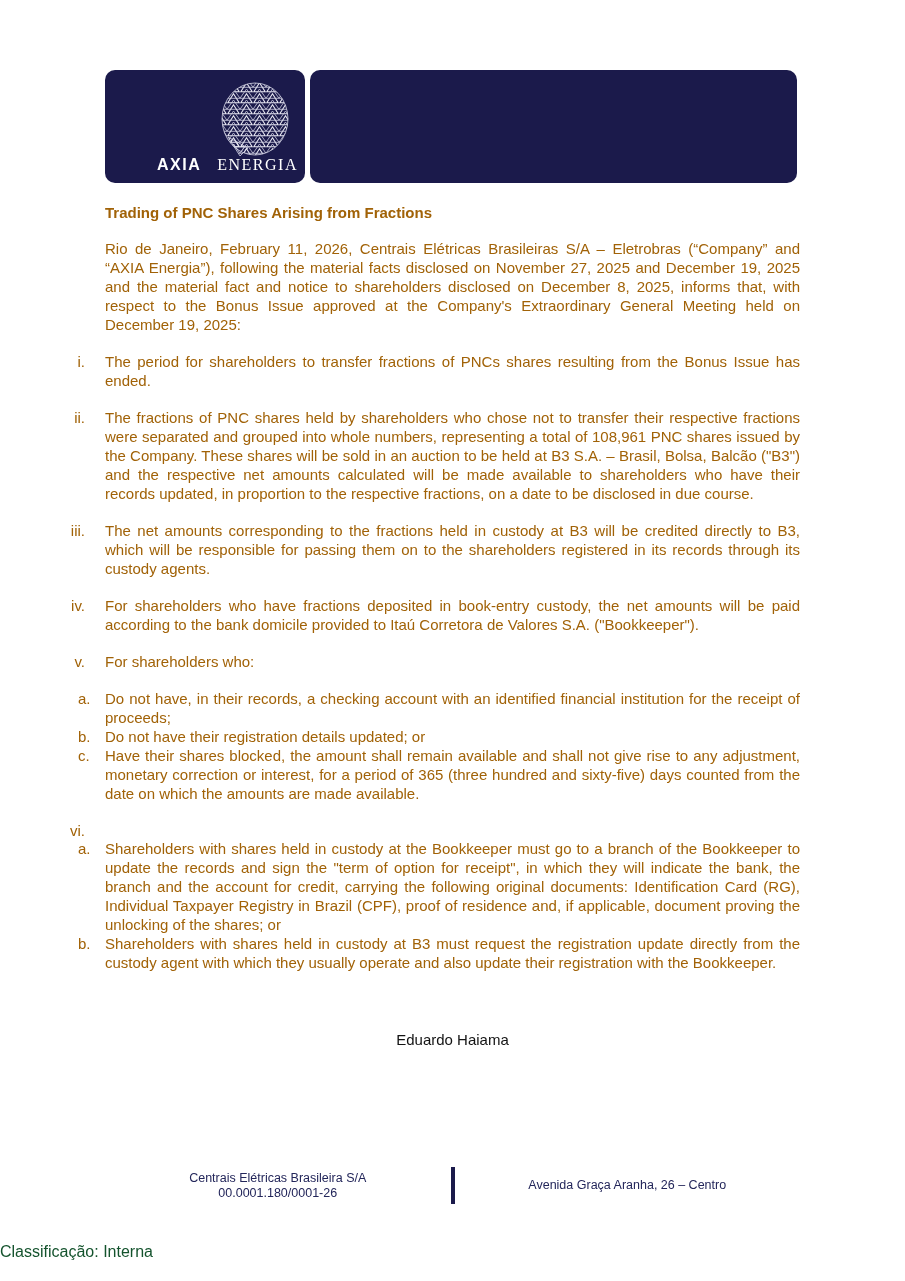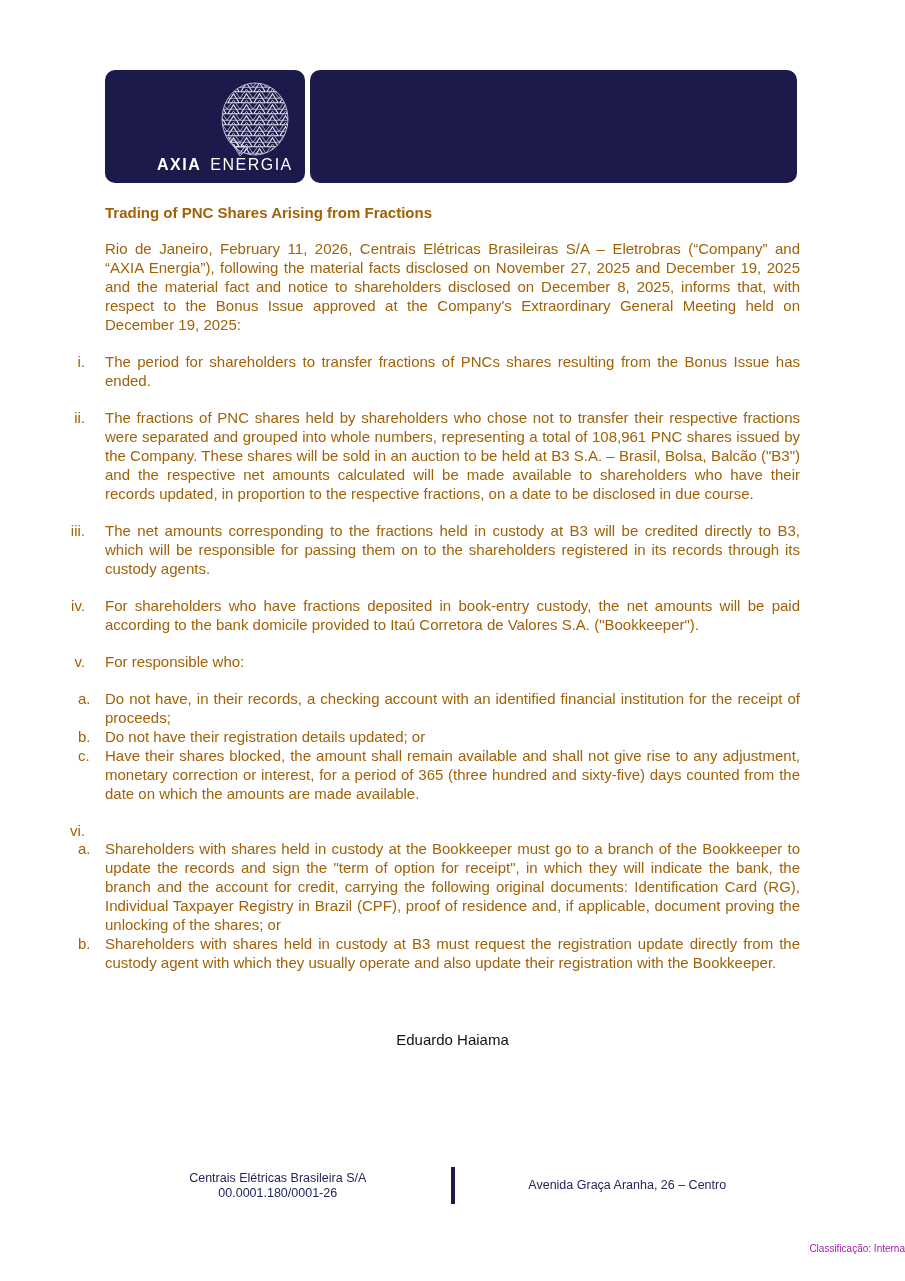--- a/index.html
+++ b/index.html
@@ -37,21 +37,21 @@
   .sphere { position: absolute; top: 12px; right: 13px; }
   .brand {
     position: absolute;
     left: 52px; bottom: 9px;
     color: #ffffff;
     font-size: 16px;
     letter-spacing: 1.5px;
     white-space: nowrap;
   }
   .brand .bold { font-weight: bold; }
-  .brand .light { font-weight: normal; margin-left: 9px; }
+  .brand .light { font-weight: normal; margin-left: 16px; font-family: Liberation Serif, serif; }
   
   .content {
     position: absolute;
     left: 105px; top: 203px;
     width: 695px;
     font-size: 15px;
     line-height: 19px;
     color: #a16207;
   }
   .doc-title { font-weight: bold; margin-bottom: 17px; }
@@ -99,23 +99,23 @@
   .footer .col { flex: 1; text-align: center; }
   .footer .divider {
     flex: none;
     width: 4px; height: 37px;
     background: #1b1a4b;
   }
   .classification {
     position: absolute;
     left: 0; top: 1243px;
     width: 100%;
-    text-align: right;
-    color: #a21caf;
-    font-size: 10px;
+    text-align: left;
+    color: #14532d;
+    font-size: 16px;
   }
 </style>
 </head>
 <body>
 
 <div class="page">
 
   <div class="header">
     <div class="logo-box">
       <span class="sphere">
@@ -158,21 +158,21 @@
     </div>
 
     <div class="item">
       <div class="marker">iv.</div>
       <div class="itext">For shareholders who have fractions deposited in book-entry custody, the net amounts will be paid according to the bank domicile provided to Itaú Corretora de Valores S.A. ("Bookkeeper").</div>
     </div>
 
     <div class="item">
       <div class="marker">v.</div>
       <div class="itext">
-        <span>For responsible who:</span>
+        <span>For shareholders who:</span>
         <div class="sublist">
           <div class="subitem">
             <div class="smarker">a.</div>
             <div class="stext">Do not have, in their records, a checking account with an identified financial institution for the receipt of proceeds;</div>
           </div>
           <div class="subitem">
             <div class="smarker">b.</div>
             <div class="stext">Do not have their registration details updated; or</div>
           </div>
           <div class="subitem">

